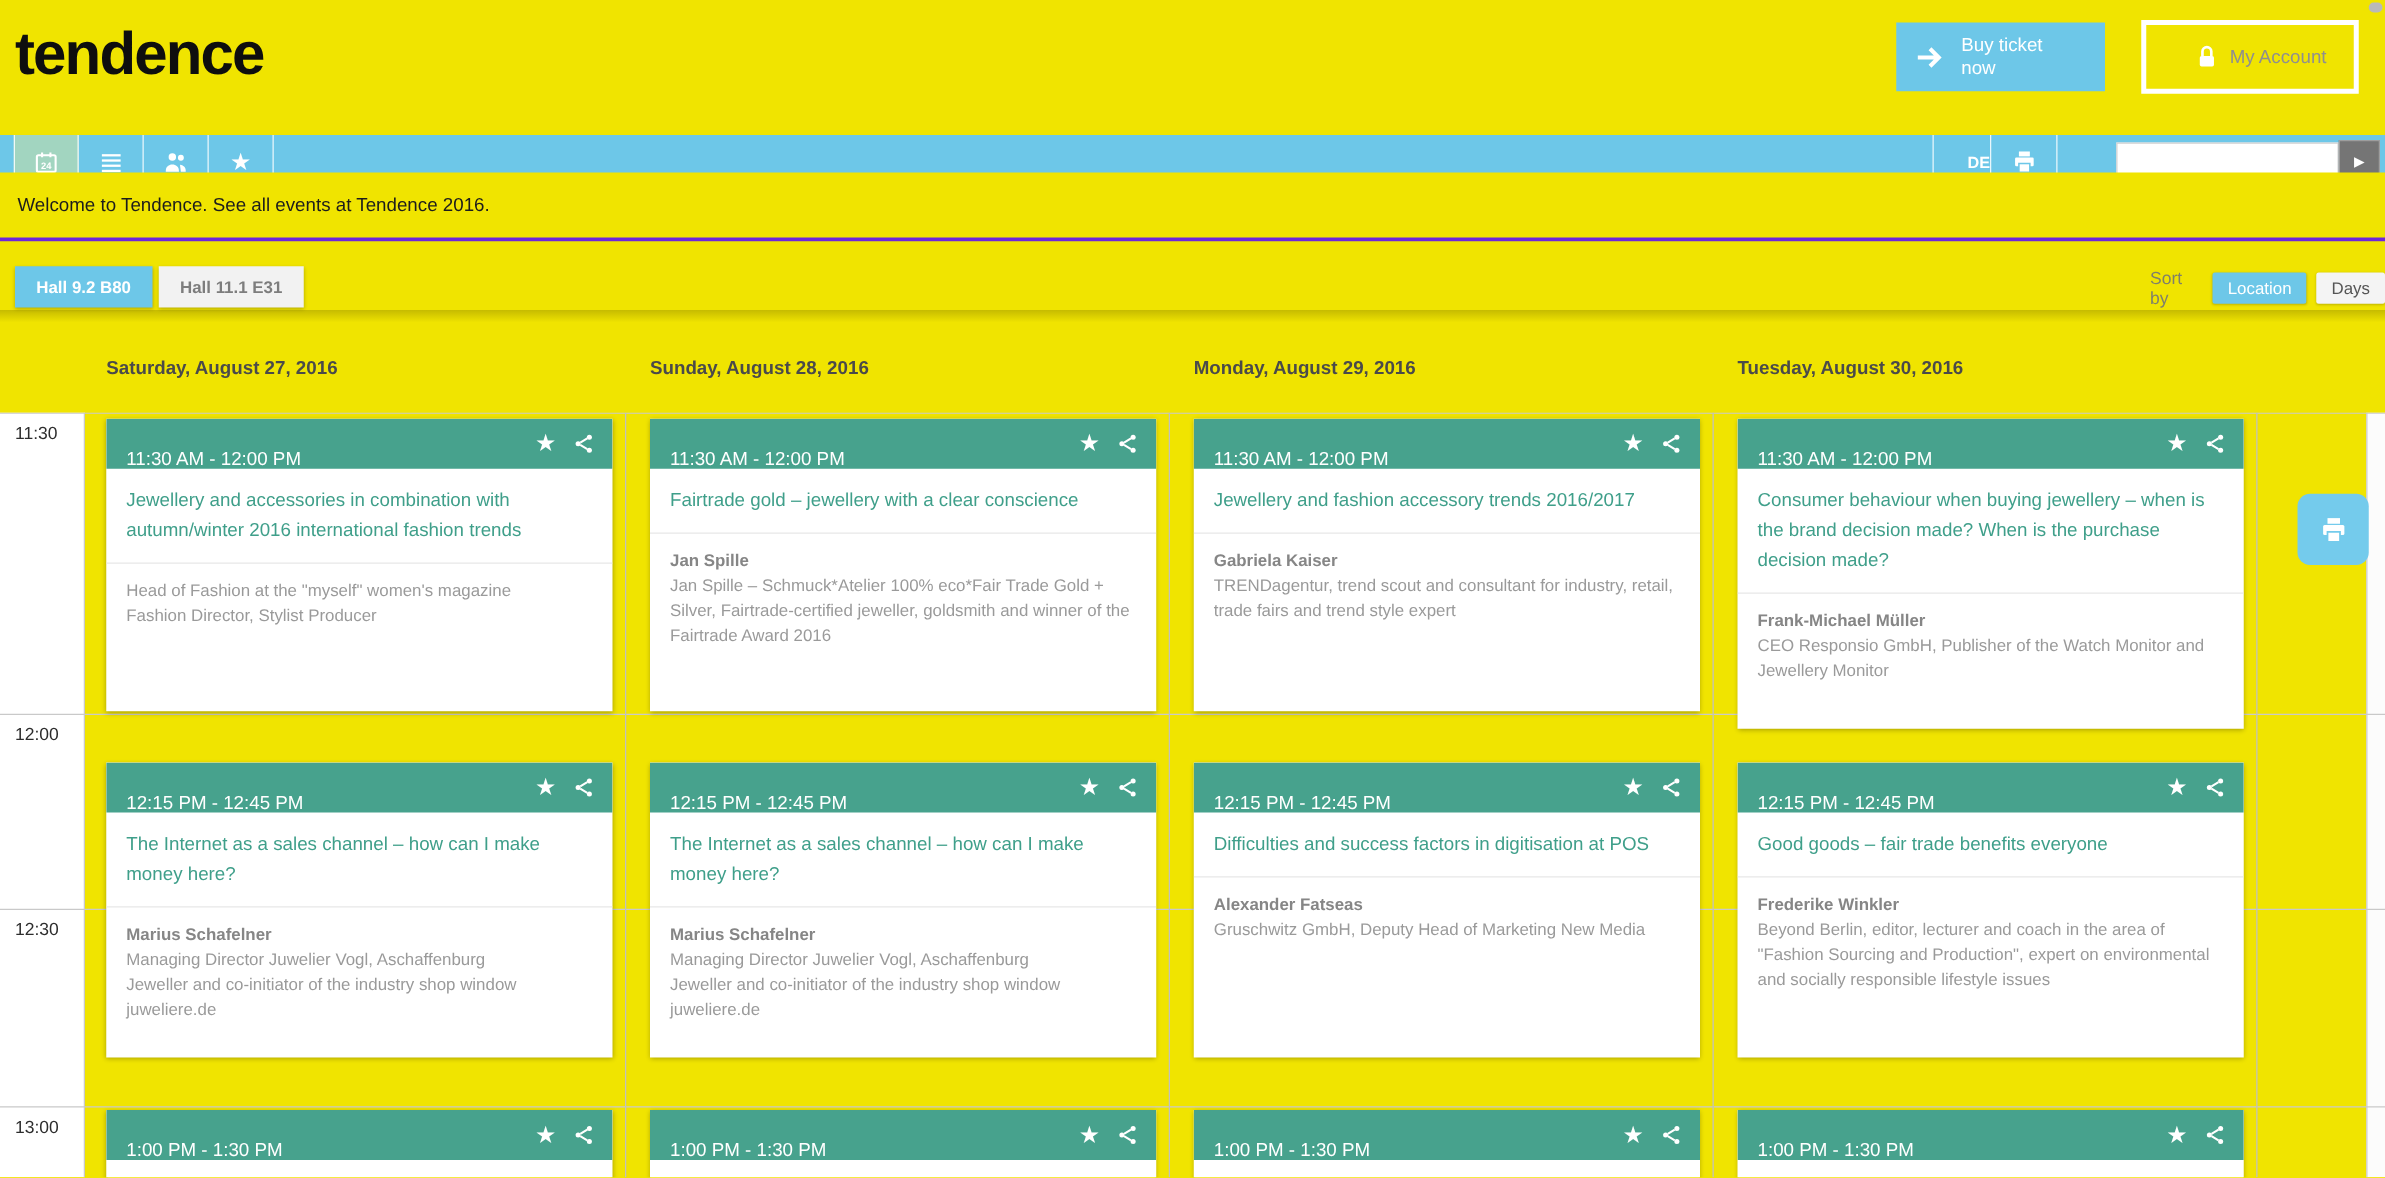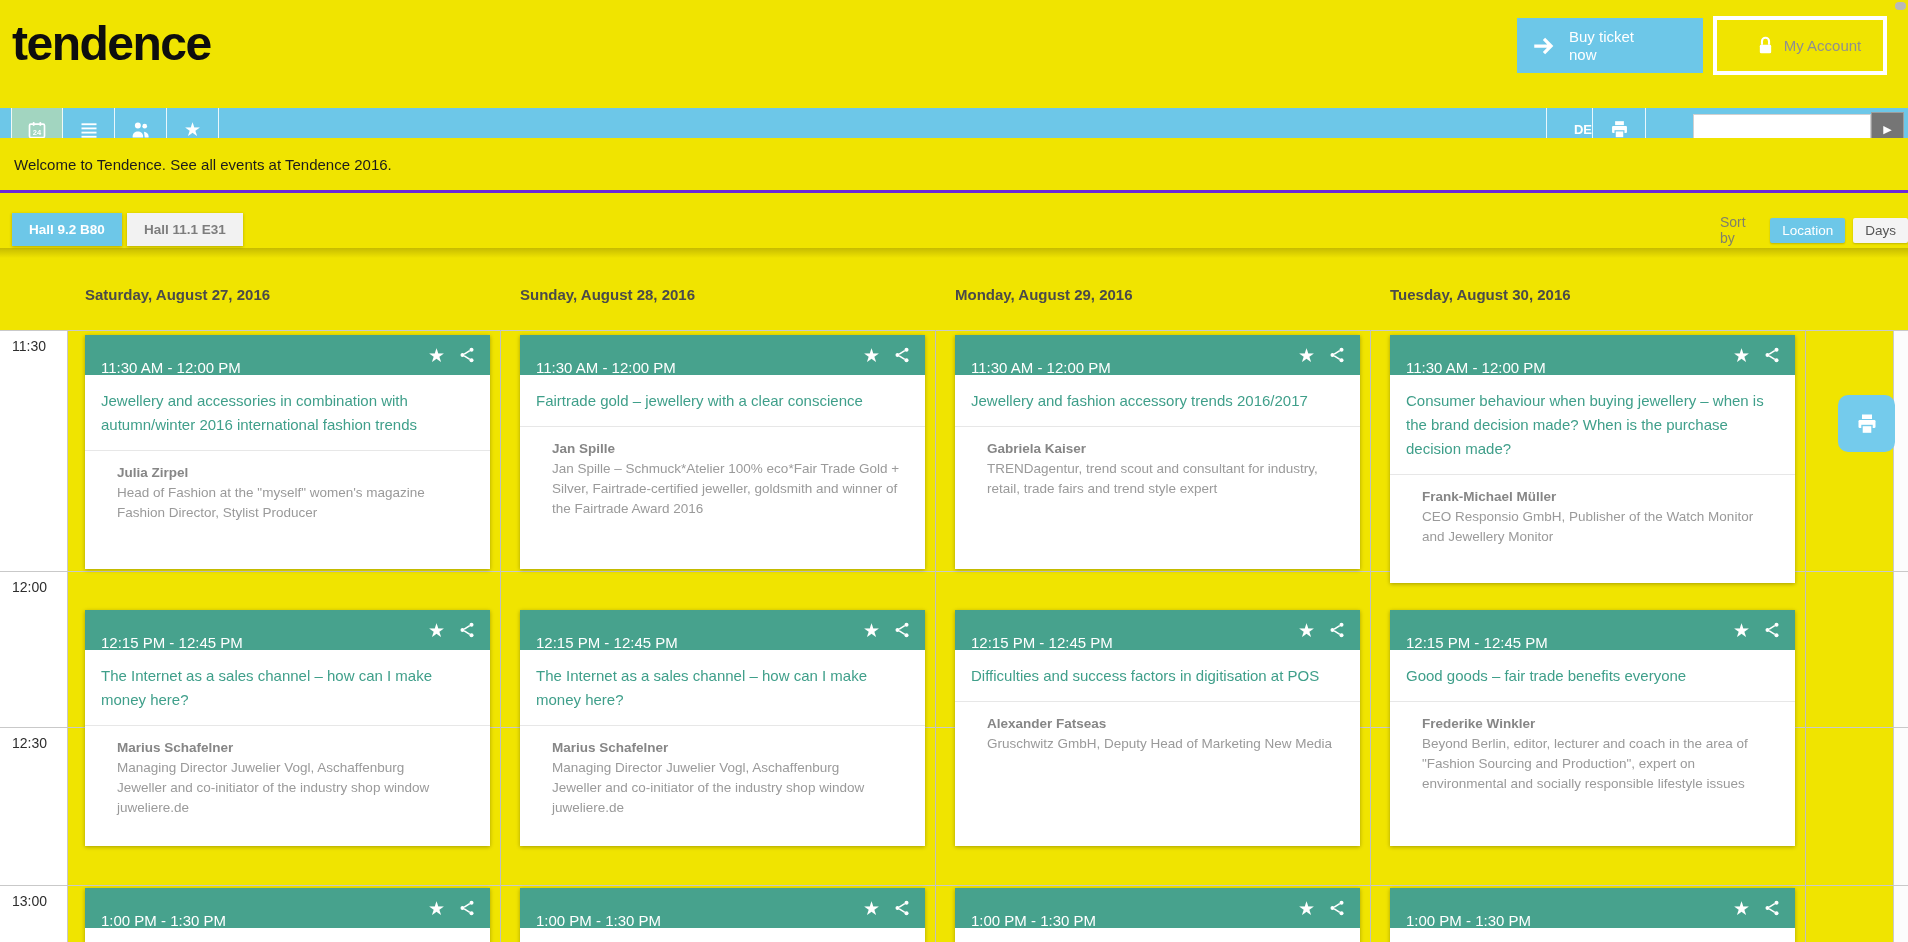--- a/index.html
+++ b/index.html
@@ -2,21 +2,21 @@
 <html><head>
 <meta charset="utf-8">
 <style>
   * { margin:0; padding:0; box-sizing:border-box; }
   html,body { width:1908px; height:942px; overflow:hidden; }
   body { font-family:"Liberation Sans", sans-serif; background:#f0e400; position:relative; }
 
   
   .topbar { position:absolute; left:0; top:0; width:1908px; height:95px; background:#f0e400; }
   .logo { position:absolute; left:12px; top:16px; font-size:48px; font-weight:bold; color:#0e0e0e; letter-spacing:-1.5px; }
-  .buy-btn { position:absolute; left:1517px; top:18px; width:186px; height:55px; background:#6dc7e8; display:flex; align-items:center; padding-left:14px; cursor:pointer; }
+  .buy-btn { position:absolute; left:1517px; top:18px; width:167px; height:55px; background:#6dc7e8; display:flex; align-items:center; padding-left:14px; cursor:pointer; }
   .buy-btn .arrow { width:26px; height:26px; margin-right:12px; flex:0 0 auto; }
   .buy-btn .txt { color:#fff; font-size:15px; line-height:18px; }
   .account-btn { position:absolute; left:1713px; top:16px; width:174px; height:59px; border:4px solid #fff; display:flex; align-items:center; justify-content:center; gap:10px; cursor:pointer;padding-left:18px; }
   .account-btn .txt { color:#8f8f8f; font-size:15px; }
 
   
   .toolbar { position:absolute; left:0; top:108px; width:1908px; height:43px; background:#6dc7e8; }
   .tool-cells { position:absolute; left:11px; top:0; height:43px; display:flex; }
   .tool-cell { width:52px; height:43px; display:flex; align-items:center; justify-content:center; border-right:1px solid rgba(255,255,255,.85); cursor:pointer; }
   .tool-cell:first-child { border-left:1px solid rgba(255,255,255,.85); }
@@ -58,21 +58,21 @@
   .c1 { left:85px; } .c2 { left:520px; } .c3 { left:955px; } .c4 { left:1390px; }
   .r1 { top:5px; height:234px; } .r1.tall { height:248px; }
   .r2 { top:280px; height:236px; } .r3 { top:558px; height:380px; }
   .card-head { height:40px; background:#47a28d; display:flex; align-items:center; padding:0 14px 0 16px; }
   .card-head .time { color:#fff; font-size:15px; flex:1 1 auto;margin-top:24px; }
   .head-icons { display:flex; align-items:center; gap:13px; }
   .head-icons .star { color:#fff; font-size:19px; line-height:1; cursor:pointer; }
   .head-icons svg { cursor:pointer; }
   .card-title { margin:14px 16px 0 16px; font-size:15px; line-height:24px; color:#3f9f8a; cursor:pointer; }
   .card-divider { border-top:1px solid #e7e7e7; margin-top:13px; }
-  .speaker { padding:12px 16px 0 16px;margin-left:16px; }
+  .speaker { padding:12px 16px 0 16px; }
   .speaker .name { font-size:13.5px; font-weight:bold; color:#868686; line-height:20px; }
   .speaker .desc { font-size:13.5px; color:#9a9a9a; line-height:20px; }
 
   .float-print { position:absolute; left:1838px; top:65px; width:57px; height:57px; border-radius:10px; background:#74cbec; display:flex; align-items:center; justify-content:center; cursor:pointer; }
 
   .scroll-thumb { position:absolute; left:1895px; top:2px; width:11px; height:8px; border-radius:4px; background:#b9b9b9; }
 </style>
 </head>
 <body>
 
@@ -191,21 +191,20 @@
             <circle cx="18" cy="5" r="2.7" fill="#fff"></circle>
             <circle cx="6" cy="12" r="2.7" fill="#fff"></circle>
             <circle cx="18" cy="19" r="2.7" fill="#fff"></circle>
             <path d="M8.3 10.8l7.4-4.6M8.3 13.2l7.4 4.6" stroke="#fff" stroke-width="2.2"></path>
           </svg>
       </span>
     </div>
     <div class="card-title">Jewellery and accessories in combination with autumn/winter 2016 international fashion trends</div>
     <div class="card-divider"></div>
     <div class="speaker">
-      <div class="name">Julia Zirpel</div>
       <div class="desc">Head of Fashion at the "myself" women's magazine</div>
       <div class="desc">Fashion Director, Stylist Producer</div>
     </div>
   </div>
 
   <div class="card r1 c2">
     <div class="card-head">
       <span class="time">11:30 AM - 12:00 PM</span>
       <span class="head-icons">
         <span class="star">★</span>

